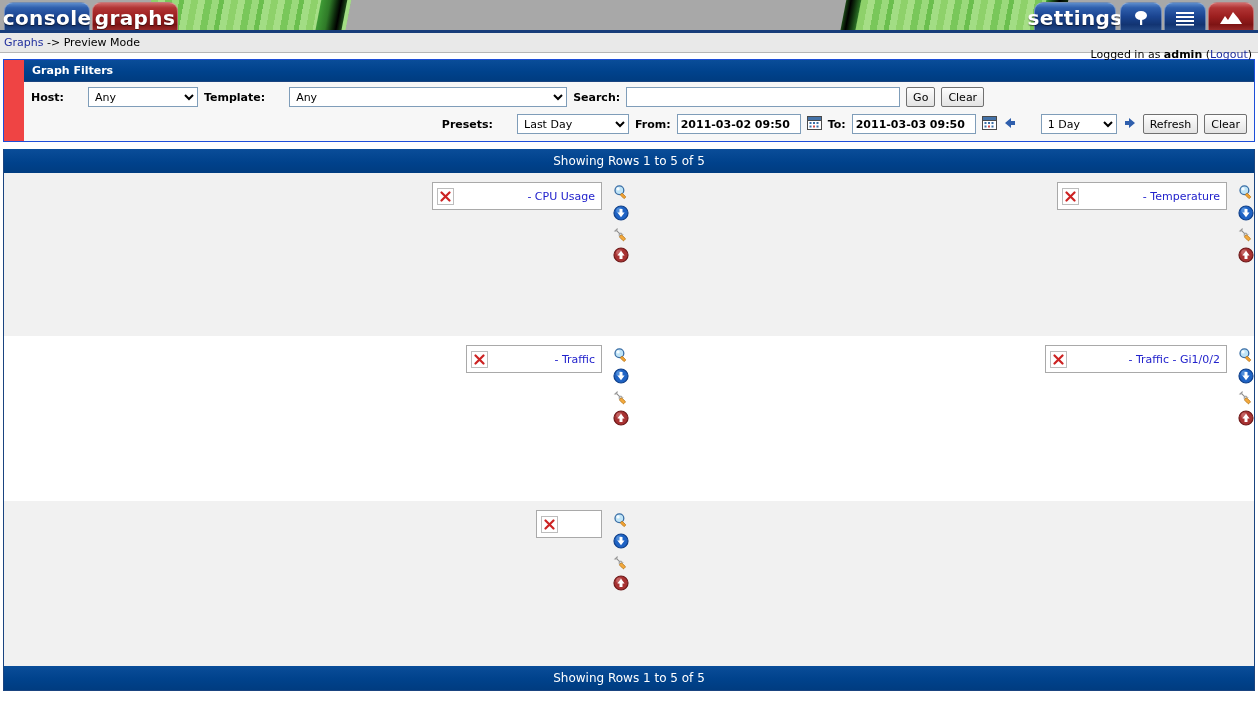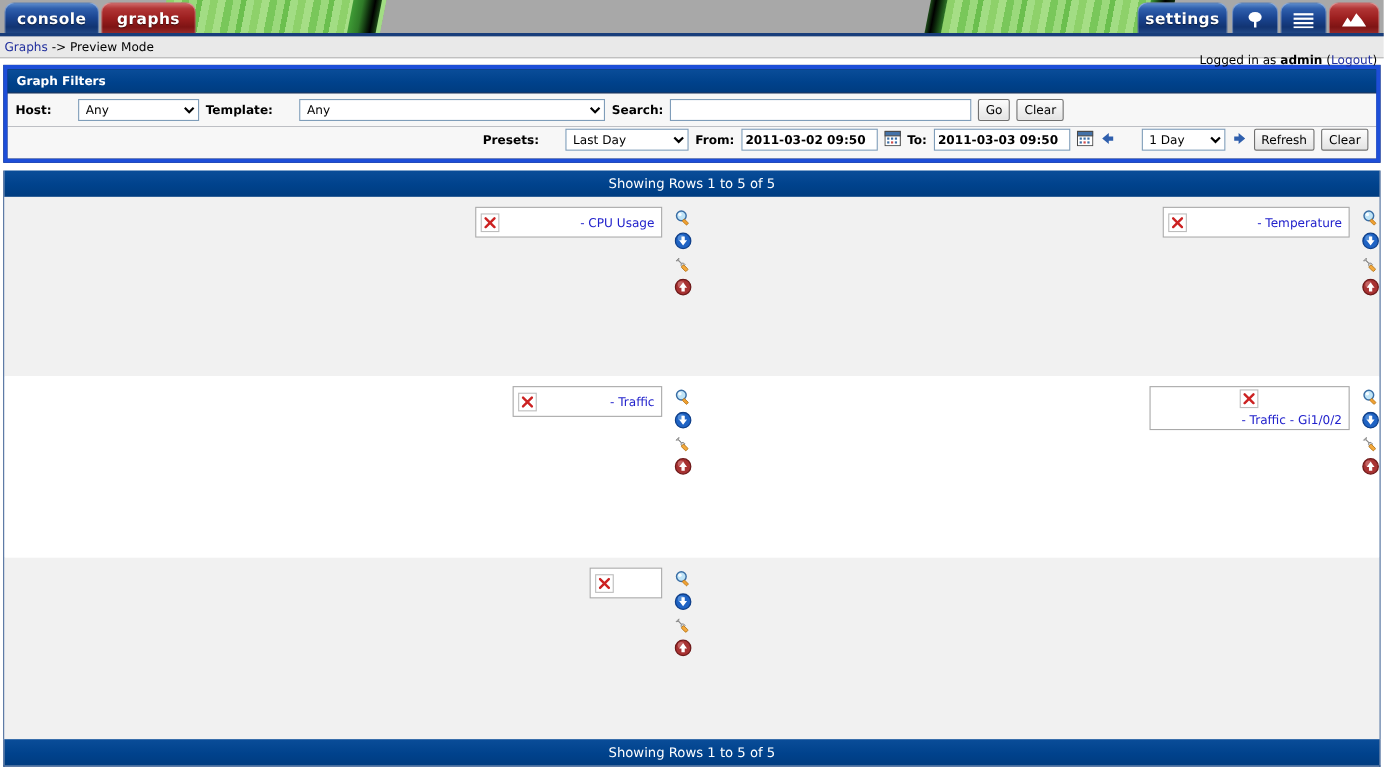--- a/index.html
+++ b/index.html
@@ -79,21 +79,21 @@
   .tab {
     position: absolute;
     top: 2px;
     height: 31px;
     border-radius: 9px 9px 0 0;
     display: flex;
     align-items: center;
     justify-content: center;
     color: #ffffff;
     font-weight: bold;
-    font-size: 14px;
+    font-size: 20px;
     letter-spacing: 0.4px;
     text-shadow: 0 1px 1px rgba(0,0,0,0.55);
     border: 1px solid rgba(255,255,255,0.35);
     border-bottom: none;
     cursor: pointer;
   }
   .tab-blue {
     background: linear-gradient(180deg, #5d8ccc 0%, #2f5fad 16%, #1a4490 45%, #123472 72%, #2a528f 100%);
   }
   .tab-red {
@@ -125,22 +125,23 @@
   .crumb-right { color: #000; white-space: nowrap; margin-top: 23px; }
   .crumb-right b { font-weight: bold; }
   .crumb-right a { color: #22309e; text-decoration: none; }
 
   
   .page { padding: 0 3px; }
 
   
   .panel {
     margin-top: 6px;
-    border: 4px solid #1d4ed8;
-    background: #0f172a;
+    border: 1px solid #1d4ed8;
+    background: #ef4444;
+    padding-left: 20px;
   }
   .panel-title {
     background: #00428c;
     background: linear-gradient(180deg, #0a4d99 0%, #00428c 55%, #003c80 100%);
     color: #ffffff;
     font-weight: bold;
     font-size: 11px;
     padding: 4px 8px;
     border-bottom: 1px solid #1a4480;
   }
@@ -538,21 +539,21 @@
                 <circle cx="6.2" cy="5.6" r="3" fill="#d88b8b" opacity="0.55"></circle>
                 <polygon points="8,3.8 11.6,8.6 9.5,8.6 9.5,12 6.5,12 6.5,8.6 4.4,8.6" fill="#ffffff"></polygon>
               </svg>
             </span>
           </div>
         </div>
       </div>
 
       <div class="graph-cell">
         <div class="graph-inner">
-          <div class="graph-img-box" style="width:182px;flex-direction:column;">
+          <div class="graph-img-box" style="width:182px;">
             <span class="broken-img">
               <svg width="11" height="11" viewBox="0 0 11 11">
                 <path d="M1.5 1.5 L9.5 9.5 M9.5 1.5 L1.5 9.5" stroke="#cc2222" stroke-width="2.2" stroke-linecap="round"></path>
               </svg>
             </span>
             <span class="graph-caption">- Traffic - Gi1/0/2</span>
           </div>
           <div class="icon-col">
             <span class="icon-btn">
               <svg width="16" height="16" viewBox="0 0 16 16">

